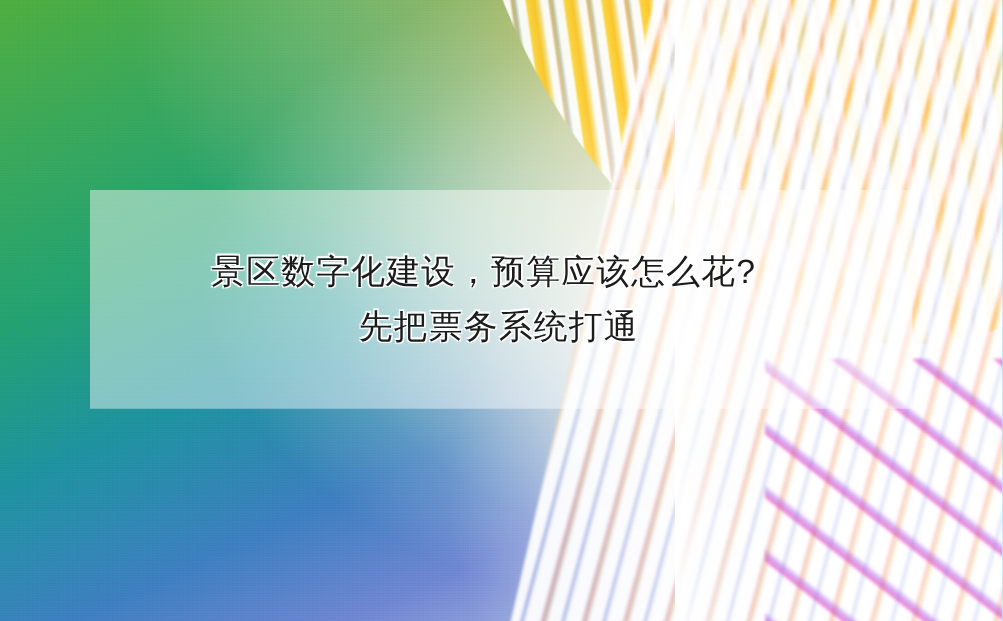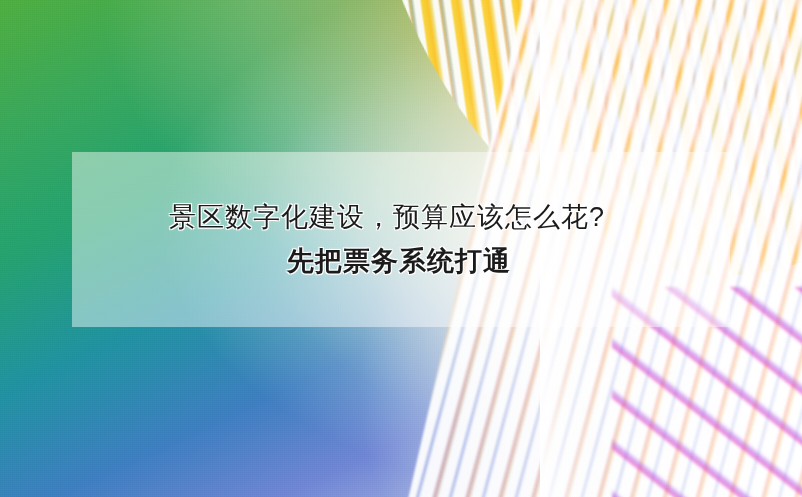--- a/index.html
+++ b/index.html
@@ -194,21 +194,21 @@
     font-weight: 500;
     white-space: nowrap;
     text-shadow:
       -1.1px -1.1px 0 rgba(255,255,255,0.95),
        1.1px -1.1px 0 rgba(255,255,255,0.95),
       -1.1px  1.1px 0 rgba(255,255,255,0.95),
        1.1px  1.1px 0 rgba(255,255,255,0.95),
        0     0   3px rgba(255,255,255,0.9);
   }
   #caption-line-1 { transform: translateX(-14px); }
-  #caption-line-2 { transform: translateX(-2px); font-weight: bold; }
+  #caption-line-2 { transform: translateX(-2px); }
 </style>
 </head>
 <body>
 
 <div id="stage">
 
   <div class="bg-layer" id="bg-base"></div>
   <div class="bg-layer" id="bg-warm"></div>
   <div class="bg-layer" id="bg-cream"></div>
   <div class="bg-layer" id="bg-white-core"></div>

